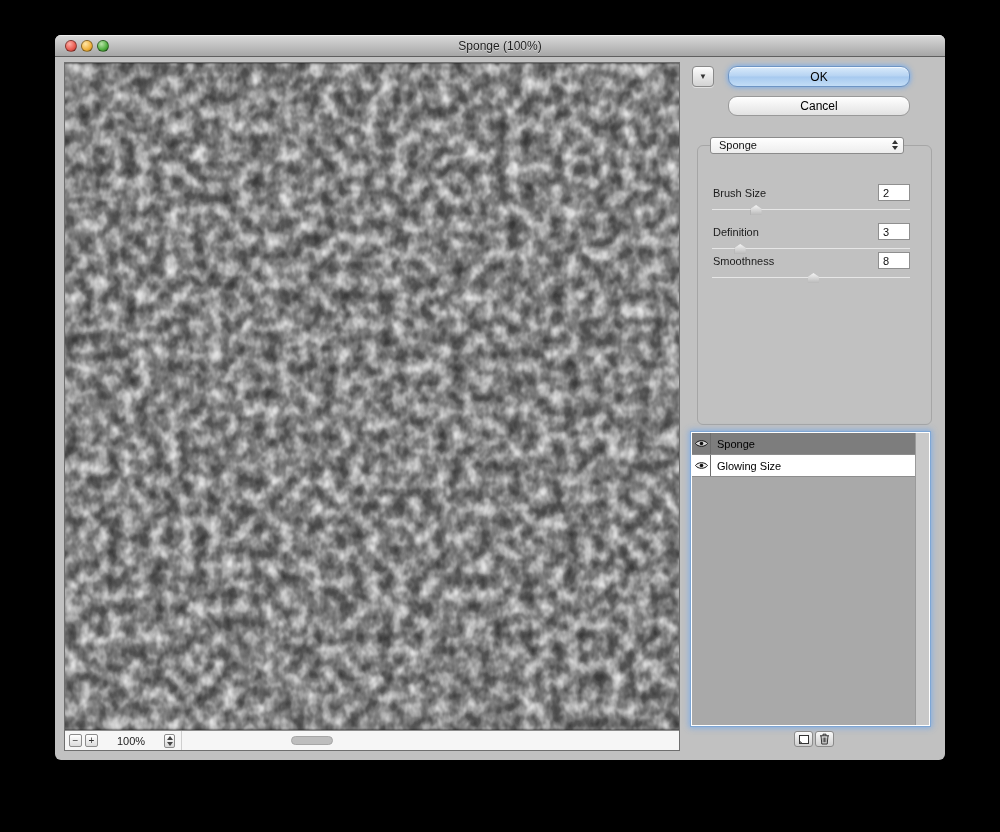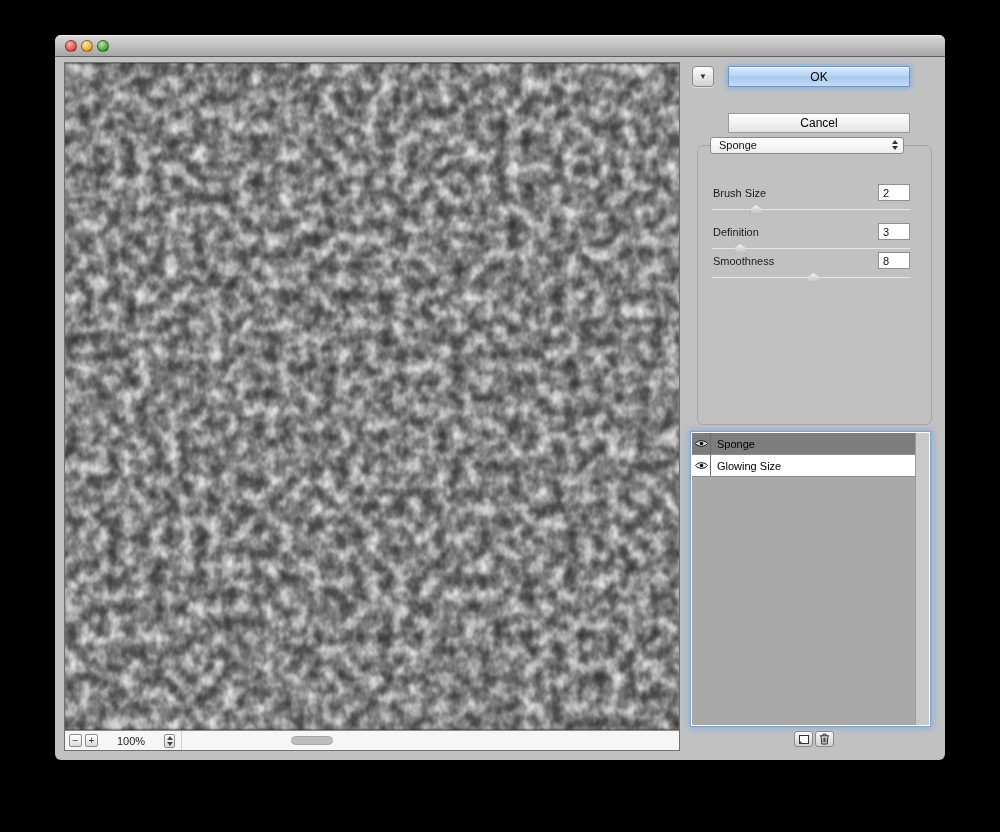--- a/index.html
+++ b/index.html
@@ -47,27 +47,27 @@
               border-top:4px solid #444; }
   .hscroll-thumb { position:absolute; left:226px; top:5px; width:42px; height:9px;
                    border-radius:5px; background:#bdbdbd; border:1px solid #a6a6a6; }
 
   
   .disclosure-btn { position:absolute; left:637px; top:31px; width:22px; height:21px;
                     border:1px solid #8a8a8a; border-radius:4px;
                     background:linear-gradient(#fdfdfd,#d2d2d2);
                     font-size:8px; color:#333; text-align:center; line-height:19px;
                     box-shadow:0 1px 0 rgba(255,255,255,.5); }
-  .btn { position:absolute; left:673px; width:182px; border-radius:1px; font-size:12px;
+  .btn { position:absolute; left:673px; width:182px; border-radius:9px; font-size:12px;
          color:#000; text-align:center; }
   .ok-btn { top:31px; height:21px; line-height:20px;
             border:1px solid #6d94c4;
             background:linear-gradient(#d9eafb 0%, #b6d3f2 48%, #a6c9ef 52%, #c3ddf6 100%);
             box-shadow:0 0 5px 1px rgba(120,172,235,.9), inset 0 1px 0 rgba(255,255,255,.7); }
-  .cancel-btn { top:78px; height:20px; line-height:19px;
+  .cancel-btn { top:61px; height:20px; line-height:19px;
                 border:1px solid #999;
                 background:linear-gradient(#ffffff,#e2e2e2);
                 box-shadow:inset 0 1px 0 rgba(255,255,255,.8); }
 
   .group-box { position:absolute; left:642px; top:110px; width:235px; height:280px;
                border:1px solid #a6a6a6; border-radius:6px; }
 
   .filter-popup { position:absolute; left:655px; top:102px; width:194px; height:17px;
                   border:1px solid #8b8b8b; border-radius:3px;
                   background:linear-gradient(#ffffff,#ededed);
@@ -112,20 +112,21 @@
 </style>
 </head>
 <body>
 
 <div class="window">
 
   <div class="titlebar">
     <span class="tl tl-close"></span>
     <span class="tl tl-min"></span>
     <span class="tl tl-zoom"></span>
+    <div class="title">Sponge (100%)</div>
   </div>
 
   <div class="preview">
     <div class="preview-canvas">
       <svg viewBox="0 0 616 668" preserveAspectRatio="none">
         <defs>
           <filter id="spongeF" x="0" y="0" width="100%" height="100%">
             <feTurbulence type="fractalNoise" baseFrequency="0.07" numOctaves="3" seed="8" stitchTiles="stitch" result="noise"></feTurbulence>
             <feColorMatrix in="noise" type="matrix" values="1 0 0 0 0  1 0 0 0 0  1 0 0 0 0  0 0 0 0 1" result="gray"></feColorMatrix>
             <feGaussianBlur stdDeviation="0.8"></feGaussianBlur>

